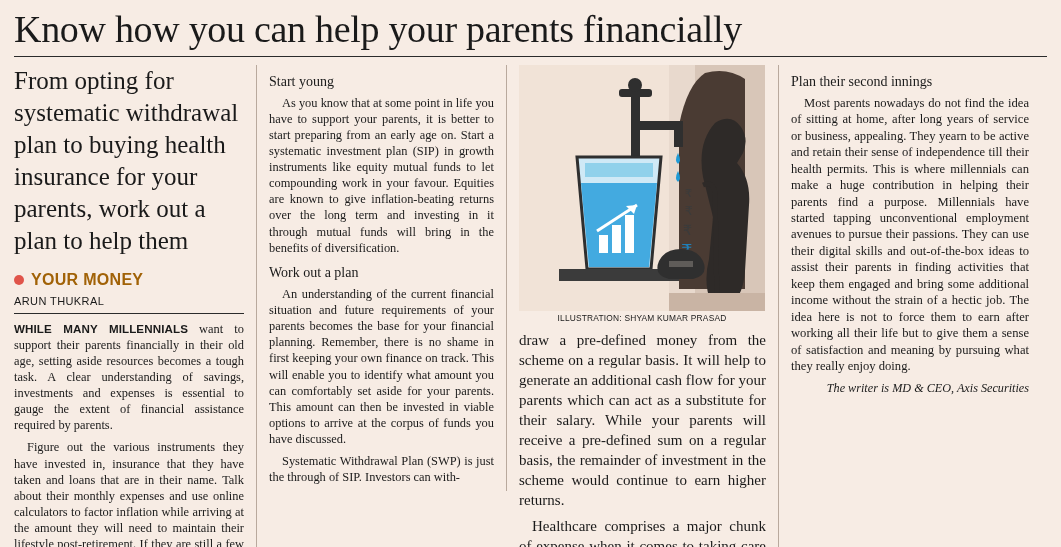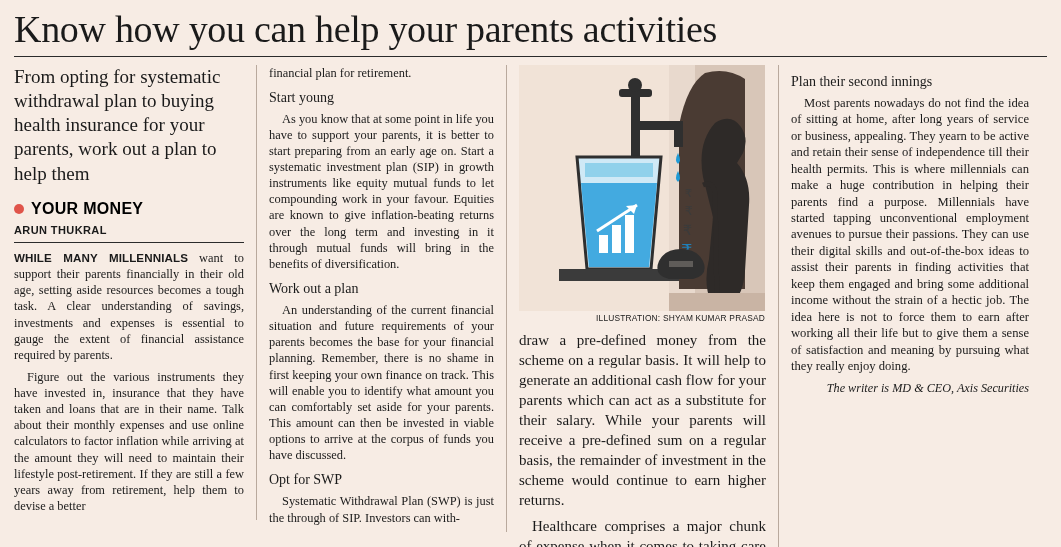--- a/index.html
+++ b/index.html
@@ -35,42 +35,42 @@
     align-items:flex-start;
   }
   
   .col1{
     width:243px;
     padding-right:12px;
     box-sizing:border-box;
     border-right:1px solid #b9a99d;
   }
   .standfirst{
-    font-size:19px;
+    font-size:25px;
     line-height:1.28;
     margin:0 0 14px 0;
   }
   .money-line{
     display:flex;align-items:center;gap:7px;
     margin:0 0 6px 0;
   }
   .dot{
     width:10px;height:10px;border-radius:50%;
     background:#e0544a;display:inline-block;flex:none;
   }
   .money-label{
-    color:#000000;
+    color:#a16207;
     font-family:"Liberation Sans", sans-serif;
     font-weight:bold;
     font-size:16px;
     letter-spacing:0.3px;
   }
   .byline{
     font-family:"Liberation Sans", sans-serif;
-    font-weight:bold;
+    font-weight:normal;
     font-size:11px;
     letter-spacing:0.4px;
     margin:0 0 6px 0;
   }
   .hairline{
     border-top:1px solid #2b2b2b;
     margin:4px 0 7px 0;
   }
   .body{
     font-size:12.4px;
@@ -106,21 +106,21 @@
     width:246px;height:246px;
     margin:0 0 2px 0;
     background:#efe2d6;
     overflow:hidden;
   }
   .illo svg{display:block;}
   .illo-credit{
     font-family:"Liberation Sans", sans-serif;
     font-size:8.4px;
     letter-spacing:0.2px;
-    text-align:right;
+    text-align:center;
     margin:0 0 7px 0;
     padding-right:1px;
   }
   .col3 .body{font-size:15px;line-height:1.34;}
   
   .col4{
     width:250px;
     padding-left:12px;
     box-sizing:border-box;
   }
@@ -130,21 +130,21 @@
     font-style:italic;
     font-size:12.2px;
     margin-top:0;
   }
 </style>
 </head>
 <body>
 
 <div class="page">
 
-  <h1 class="headline">Know how you can help your parents activities</h1>
+  <h1 class="headline">Know how you can help your parents financially</h1>
   <div class="rule"></div>
 
   <div class="cols">
 
     <div class="col1">
       <div class="standfirst">From opting for systematic withdrawal plan to buying health insurance for your parents, work out a plan to help them</div>
 
       <div class="money-line">
         <span class="dot"></span>
         <span class="money-label">YOUR MONEY</span>
@@ -153,32 +153,28 @@
       <div class="byline">ARUN THUKRAL</div>
       <div class="hairline"></div>
 
       <div class="body">
         <p><span class="dropcap-run">WHILE MANY MILLENNIALS</span><span> want to support their parents financially in their old age, setting aside resources becomes a tough task. A clear understanding of savings, investments and expenses is essential to gauge the extent of financial assistance required by parents.</span></p>
         <p class="ind">Figure out the various instruments they have invested in, insurance that they have taken and loans that are in their name. Talk about their monthly expenses and use online calculators to factor inflation while arriving at the amount they will need to maintain their lifestyle post-retirement. If they are still a few years away from retirement, help them to devise a better</p>
       </div>
     </div>
 
     <div class="col2">
-      <div class="body">
-        <p>financial plan for retirement.</p>
-      </div>
       <h2 class="subhead">Start young</h2>
       <div class="body">
         <p class="ind">As you know that at some point in life you have to support your parents, it is better to start preparing from an early age on. Start a systematic investment plan (SIP) in growth instruments like equity mutual funds to let compounding work in your favour. Equities are known to give inflation-beating returns over the long term and investing in it through mutual funds will bring in the benefits of diversification.</p>
       </div>
       <h2 class="subhead">Work out a plan</h2>
       <div class="body">
         <p class="ind">An understanding of the current financial situation and future requirements of your parents becomes the base for your financial planning. Remember, there is no shame in first keeping your own finance on track. This will enable you to identify what amount you can comfortably set aside for your parents. This amount can then be invested in viable options to arrive at the corpus of funds you have discussed.</p>
       </div>
-      <h2 class="subhead">Opt for SWP</h2>
       <div class="body">
         <p class="ind">Systematic Withdrawal Plan (SWP) is just the through of SIP. Investors can with-</p>
       </div>
     </div>
 
     <div class="col3">
       <div class="illo">
         <svg width="246" height="246" viewBox="0 0 246 246" xmlns="http://www.w3.org/2000/svg">
           <rect x="0" y="0" width="246" height="246" fill="#f1e3d7"></rect>
 

